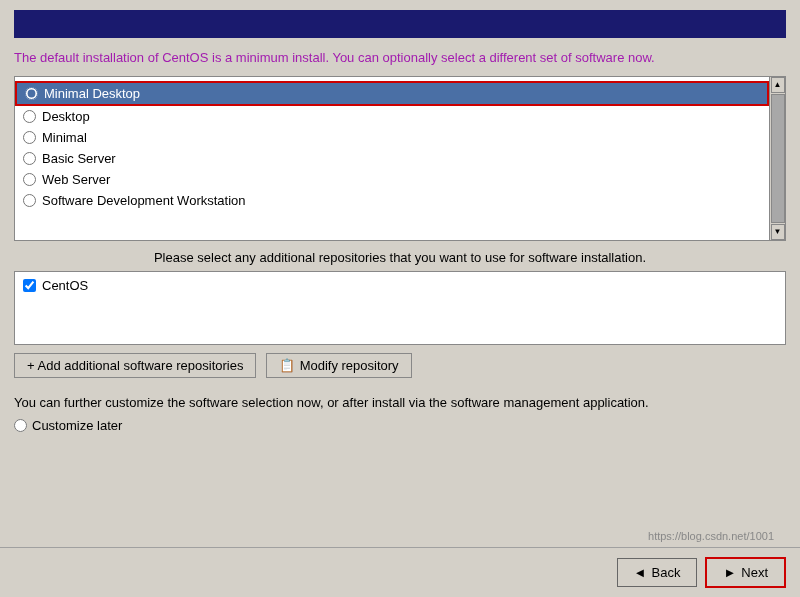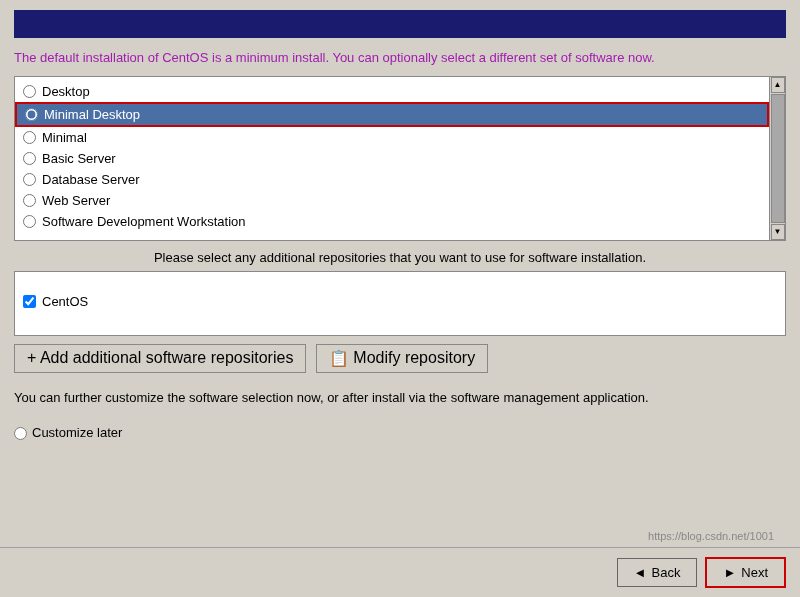--- a/index.html
+++ b/index.html
@@ -83,63 +83,62 @@
     }
     .repo-label {
       margin: 8px 14px 4px 14px;
       line-height: 1.4;
       text-align: center;
     }
     .repo-list-container {
       margin: 0 14px;
       border: 1px solid #888;
       background: #fff;
-      height: 65px;
-      padding: 20px 8px;
+      height: 74px;
+      padding: 4px 8px;
     }
     .repo-item {
       display: flex;
       align-items: center;
       gap: 6px;
       padding: 2px 0;
     }
     .repo-item input[type="checkbox"] {
       margin: 0;
     }
     .buttons-row {
       margin: 8px 14px;
       display: flex;
       gap: 10px;
     }
     .btn {
       border: 1px solid #888;
       background: #d4d0c8;
       padding: 4px 12px;
       cursor: pointer;
-      font-size: 16px;
+      font-size: 13px;
       display: flex;
       align-items: center;
       gap: 4px;
     }
     .customize-desc {
       margin: 15px 14px 6px 14px;
       line-height: 1.5;
     }
     .customize-row {
       margin: 4px 14px;
       display: flex;
       align-items: center;
       gap: 20px;
     }
     .customize-option {
       display: flex;
-      align-items: flex-end;
+      align-items: center;
       gap: 5px;
       cursor: pointer;
-      margin-top: 12px;
     }
     .customize-option.highlighted {
       border: 2px solid #cc0000;
       padding: 2px 6px;
       background: #d4d0c8;
     }
     .bottom-bar {
       position: absolute;
       bottom: 0;
       left: 0;
@@ -176,39 +175,35 @@
   </style>
 </head>
 <body>
 
 <div class="top-banner"></div>
 
 <p class="description">The default installation of CentOS is a minimum install. You can optionally select a different set of software now.</p>
 
 <div class="software-list-container">
   <ul class="software-list" id="software-list">
-  <li class="software-item">
-        <input type="radio" name="software" style="">
-        <span>Desktop</span>
-      </li>
-      <li class="software-item selected">
+  <li class="software-item selected">
         <input type="radio" name="software" checked="" style="">
         <span>Minimal Desktop</span>
       </li>
       <li class="software-item">
         <input type="radio" name="software" style="">
+        <span>Desktop</span>
+      </li>
+      <li class="software-item">
+        <input type="radio" name="software" style="">
         <span>Minimal</span>
       </li>
       <li class="software-item">
         <input type="radio" name="software" style="">
         <span>Basic Server</span>
-      </li>
-      <li class="software-item">
-        <input type="radio" name="software" style="">
-        <span>Database Server</span>
       </li>
       <li class="software-item">
         <input type="radio" name="software" style="">
         <span>Web Server</span>
       </li>
       <li class="software-item">
         <input type="radio" name="software" style="">
         <span>Software Development Workstation</span>
       </li>
     </ul>

